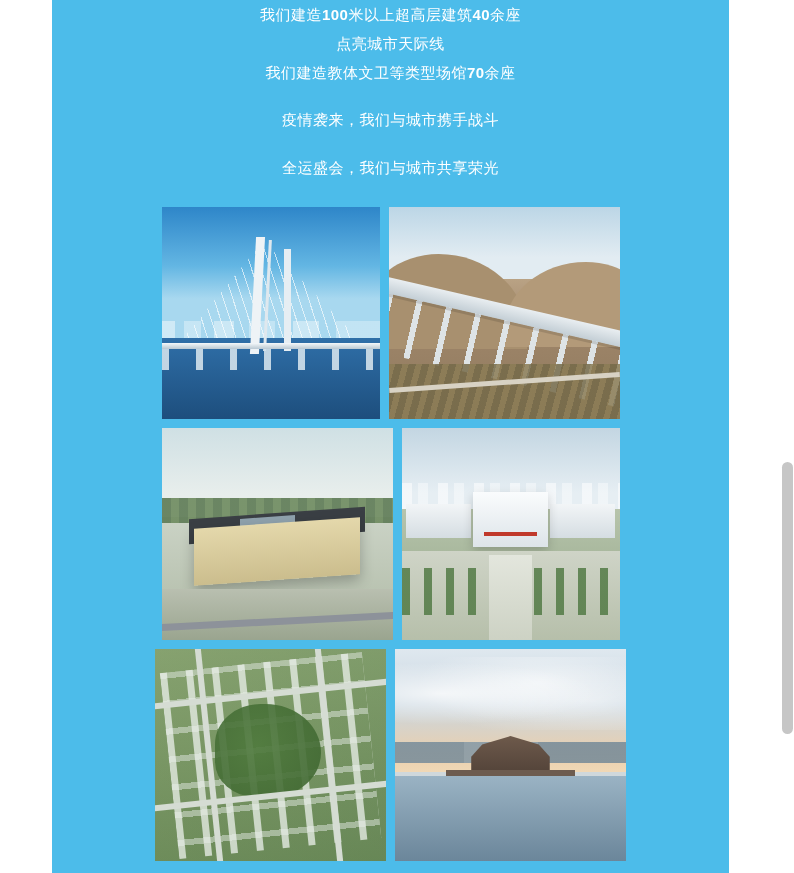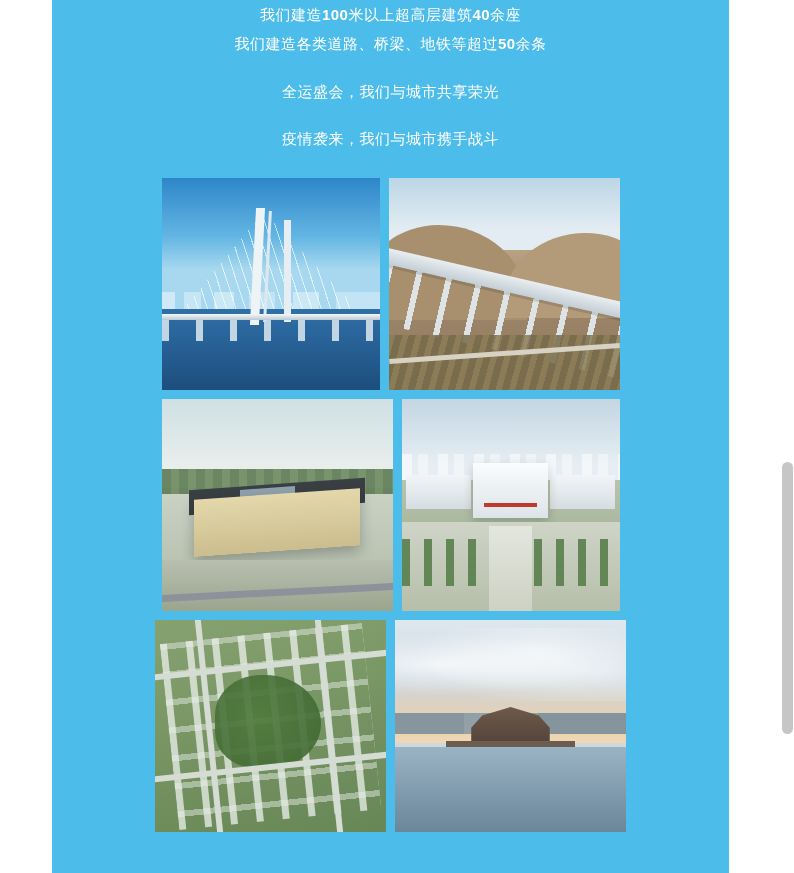--- a/index.html
+++ b/index.html
@@ -334,31 +334,32 @@
   <div class="left-gutter"></div>
 
   <div class="content-column">
 
     <div class="slogan-block">
 
       <div class="slogan-line bold-mix">
         <span>我们建造</span><b>100</b><span>米以上超高层建筑</span><b>40</b><span>余座</span>
       </div>
 
-
-
+      <div class="slogan-line">点亮城市天际线</div>
 
       <div class="slogan-line bold-mix">
-        <span>我们建造各类道路、桥梁、地铁等超过</span><b>50</b><span>余条</span>
-      </div>
-
+        <span>我们建造教体文卫等类型场馆</span><b>70</b><span>余座</span>
+      </div>
+
+
+
+
+      <div class="slogan-line spaced">疫情袭来，我们与城市携手战斗</div>
 
       <div class="slogan-line spaced2">全运盛会，我们与城市共享荣光</div>
-
-      <div class="slogan-line spaced">疫情袭来，我们与城市携手战斗</div>
 
     </div>
 
     <div class="gallery">
 
       <div class="photo p-bridge">
         <div class="sky"></div>
         <div class="ground"></div>
         <div class="skyline"></div>
         <div class="cables"></div>

